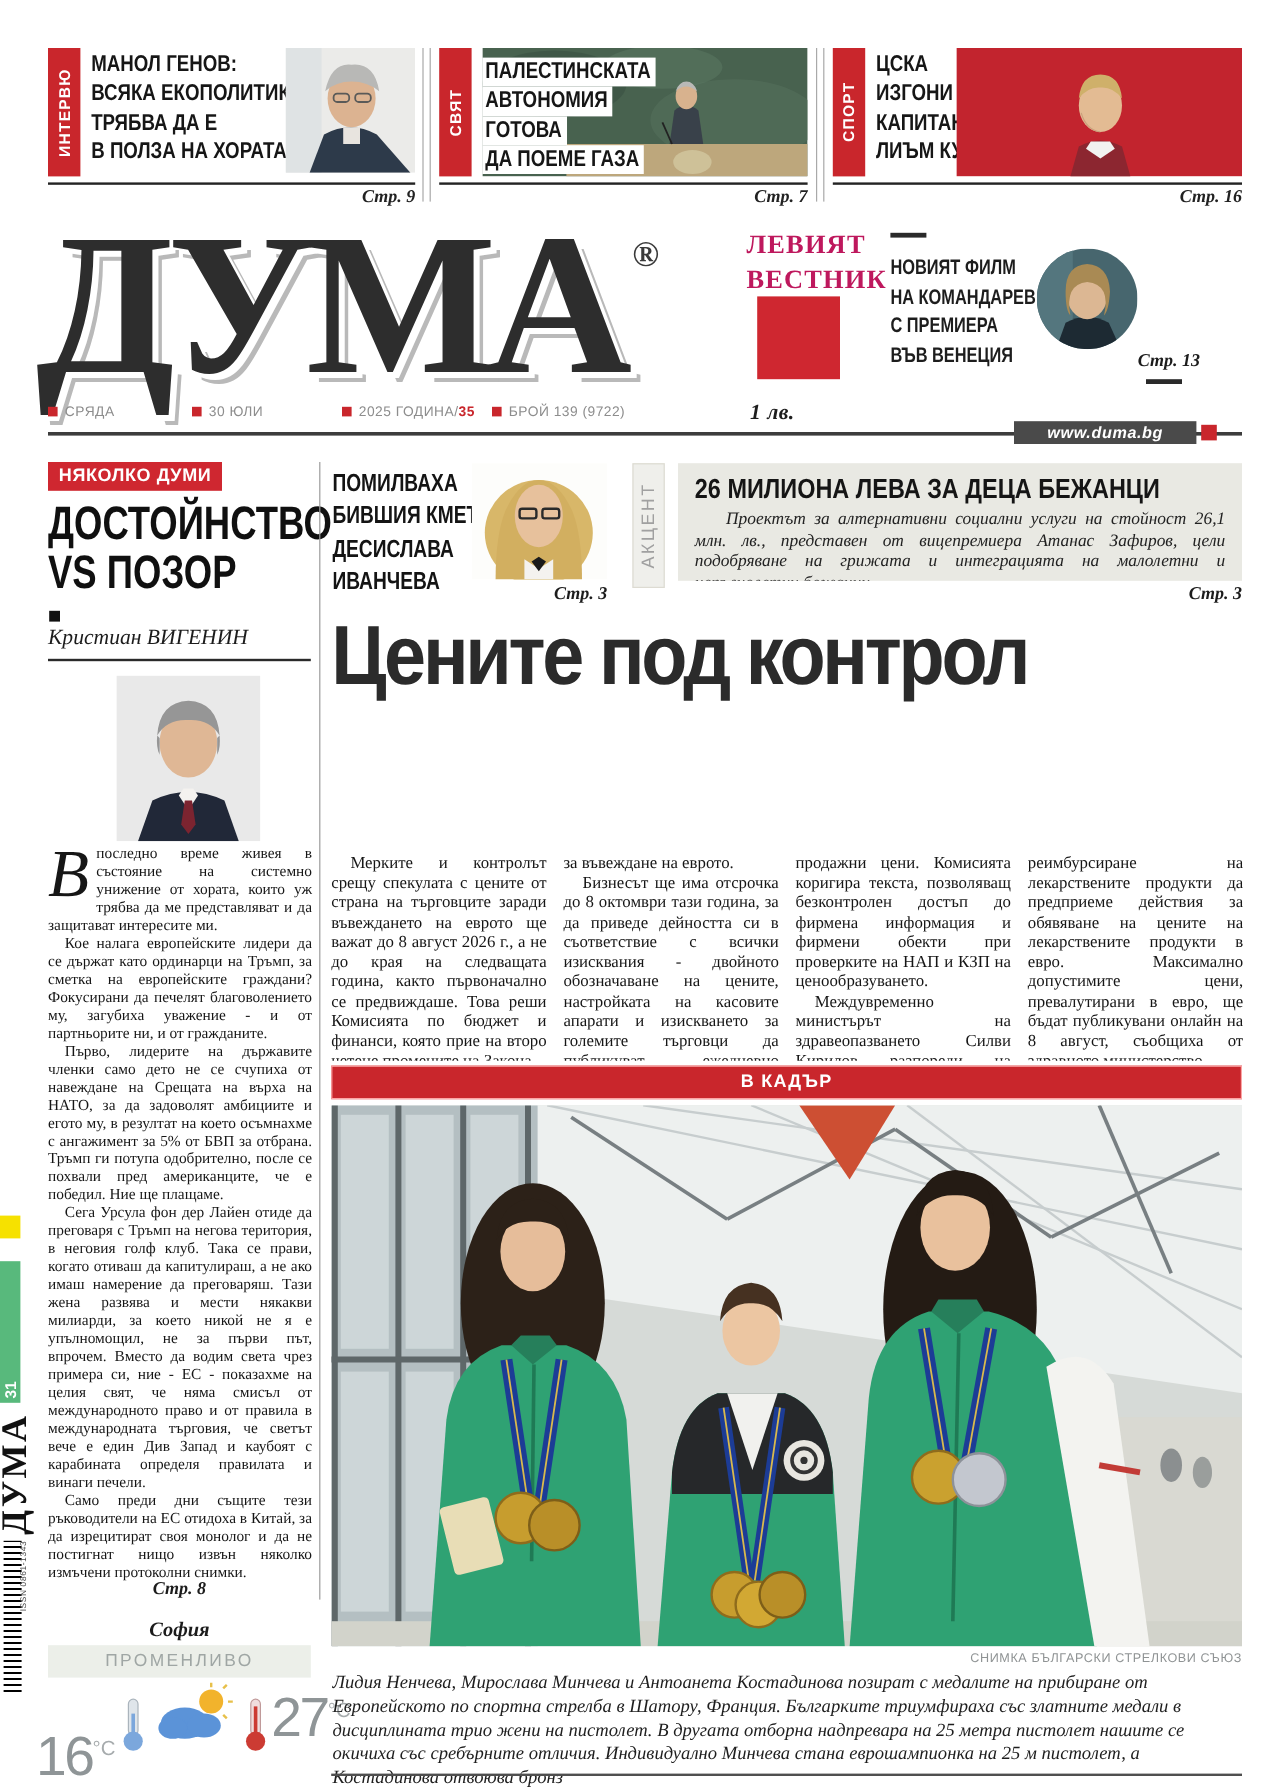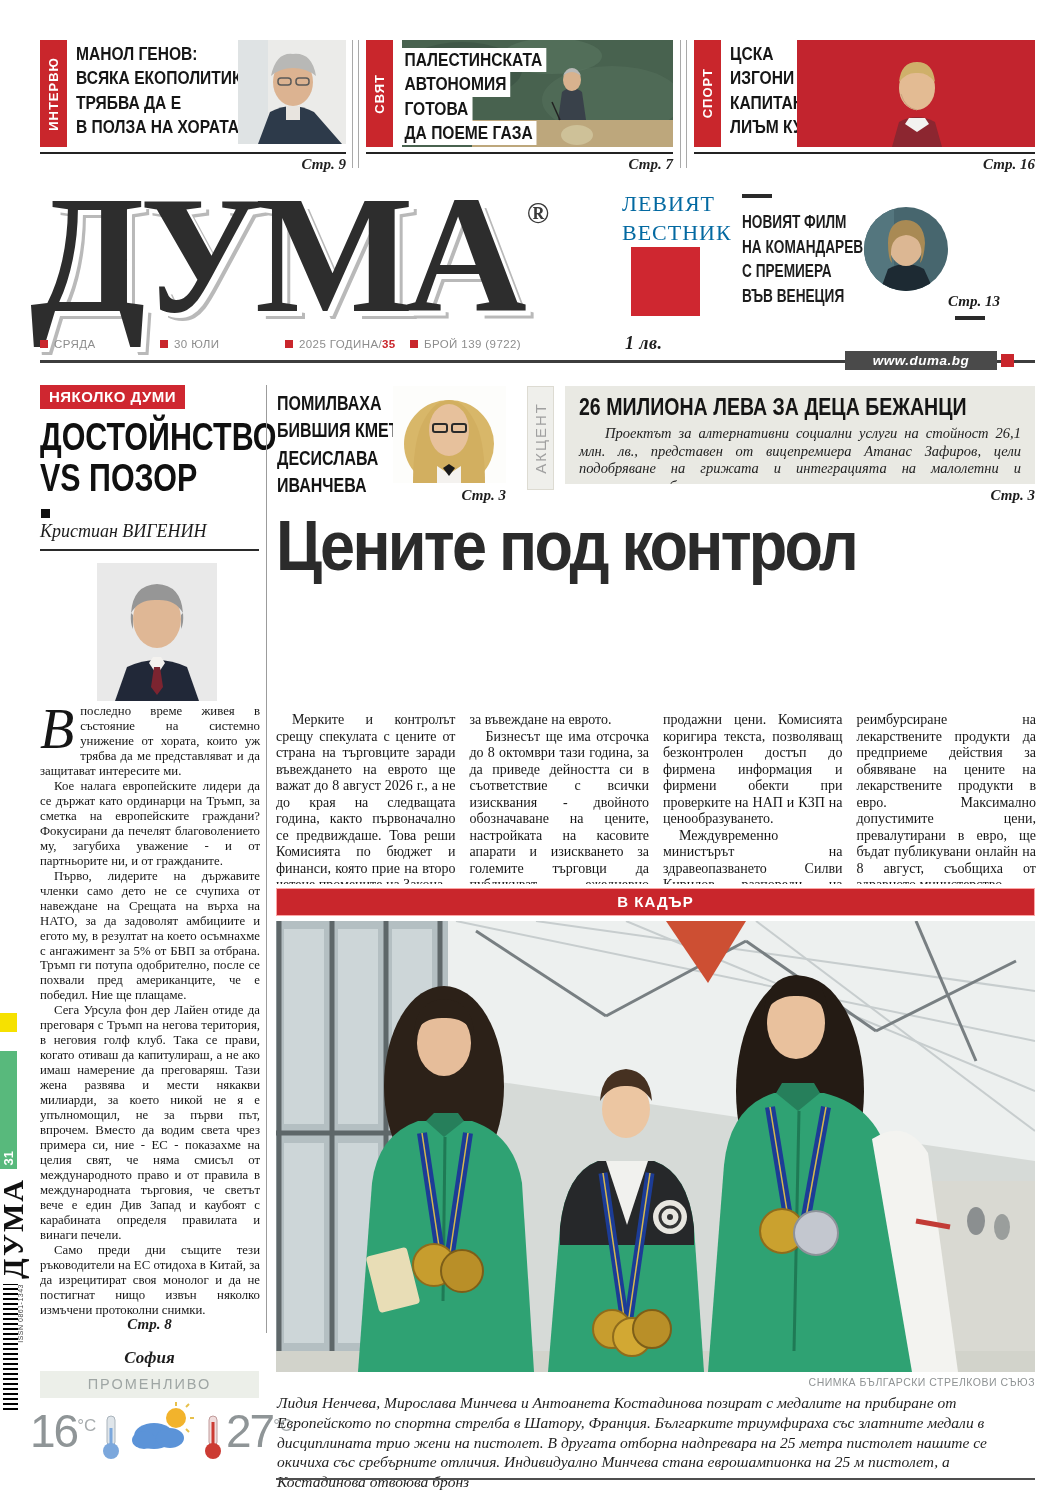--- a/index.html
+++ b/index.html
@@ -27,21 +27,21 @@
   .cx82{transform:scaleX(.82);transform-origin:left top;display:inline-block;white-space:nowrap;}
   .cx85{transform:scaleX(.85);transform-origin:left top;display:inline-block;white-space:nowrap;}
   .cx90{transform:scaleX(.90);transform-origin:left top;display:inline-block;white-space:nowrap;}
 
   
   .logo{position:absolute;left:30px;top:170px;font-family:"Liberation Serif",serif;font-weight:bold;
         font-size:168px;line-height:1;letter-spacing:-8px;color:#2d2d2d;
         text-shadow:5px 5px 0 #fff,8px 8px 0 #b9b9b9;}
   .logo sup{font-size:30px;letter-spacing:0;vertical-align:88px;margin-left:8px;text-shadow:none;color:#3a3a3a;}
   .tagline{position:absolute;left:622px;top:190px;font-family:"Liberation Serif",serif;font-size:22px;
-           letter-spacing:1px;line-height:1.3;color:#0369a1;}
+           letter-spacing:1px;line-height:1.3;color:#be185d;font-weight:bold;}
   .red-square{position:absolute;left:631px;top:247px;width:69px;height:69px;background:#cf2730;}
   .promo-dash{position:absolute;width:30px;height:4px;background:#2a2a2a;}
   .promo-title{position:absolute;left:742px;top:210px;font-weight:bold;font-size:17.5px;line-height:1.4;color:#1d1d1d;}
   .promo-photo{position:absolute;left:864px;top:207px;width:84px;height:84px;border-radius:50%;overflow:hidden;}
   .promo-page{position:absolute;left:900px;top:293px;width:100px;text-align:right;
               font-family:"Liberation Serif",serif;font-style:italic;font-weight:bold;font-size:15px;}
   .dateline{position:absolute;left:40px;top:338px;width:995px;height:20px;font-size:11.5px;color:#8d8d8d;letter-spacing:.4px;}
   .dl-item{position:absolute;top:0;white-space:nowrap;}
   .dl-item i{display:inline-block;width:8px;height:8px;background:#c9262c;margin-right:6px;}
   .dl-hl{color:#c9262c;font-weight:bold;}
@@ -281,21 +281,21 @@
     <p>Кое налага европейските лидери да се държат като ординарци на Тръмп, за сметка на европейските граждани? Фокусирани да печелят благоволението му, загубиха уважение - и от партньорите ни, и от гражданите.</p>
     <p>Първо, лидерите на държавите членки само дето не се счупиха от навеждане на Срещата на върха на НАТО, за да задоволят амбициите и егото му, в резултат на което осъмнахме с ангажимент за 5% от БВП за отбрана. Тръмп ги потупа одобрително, после се похвали пред американците, че е победил. Ние ще плащаме.</p>
     <p>Сега Урсула фон дер Лайен отиде да преговаря с Тръмп на негова територия, в неговия голф клуб. Така се прави, когато отиваш да капитулираш, а не ако имаш намерение да преговаряш. Тази жена развява и мести някакви милиарди, за което никой не я е упълномощил, не за първи път, впрочем. Вместо да водим света чрез примера си, ние - ЕС - показахме на целия свят, че няма смисъл от международното право и от правила в международната търговия, че светът вече е един Див Запад и каубоят с карабината определя правилата и винаги печели.</p>
     <p>Само преди дни същите тези ръководители на ЕС отидоха в Китай, за да изрецитират своя монолог и да не постигнат нищо извън няколко измъчени протоколни снимки.</p>
   </div>
   <div class="op-page">Стр. 8</div>
 
   <div class="w-city">София</div>
   <div class="w-banner">ПРОМЕНЛИВО</div>
   <div class="w-row">
-    <span class="w-temp" style="left:0;"><span>16</span><sup>°C</sup></span>
+    <span class="w-temp" style="left:0;margin-top:32px;"><span>16</span><sup>°C</sup></span>
     <svg width="22" height="46" viewBox="0 0 22 46" style="position:absolute;left:70px;top:16px;">
       <rect x="7" y="2" width="8" height="30" rx="4" fill="#dfe5ea" stroke="#aab4bc"></rect>
       <rect x="9.5" y="14" width="3" height="18" fill="#7ba7dc"></rect>
       <circle cx="11" cy="37" r="8" fill="#7ba7dc"></circle>
     </svg>
     <svg width="70" height="52" viewBox="0 0 70 52" style="position:absolute;left:98px;top:4px;">
       <circle cx="48" cy="16" r="10" fill="#f2b32c"></circle>
       <g stroke="#e7c04a" stroke-width="2">
           <line x1="48" y1="0" x2="48" y2="4"></line>
           <line x1="62" y1="16" x2="66" y2="16"></line>

